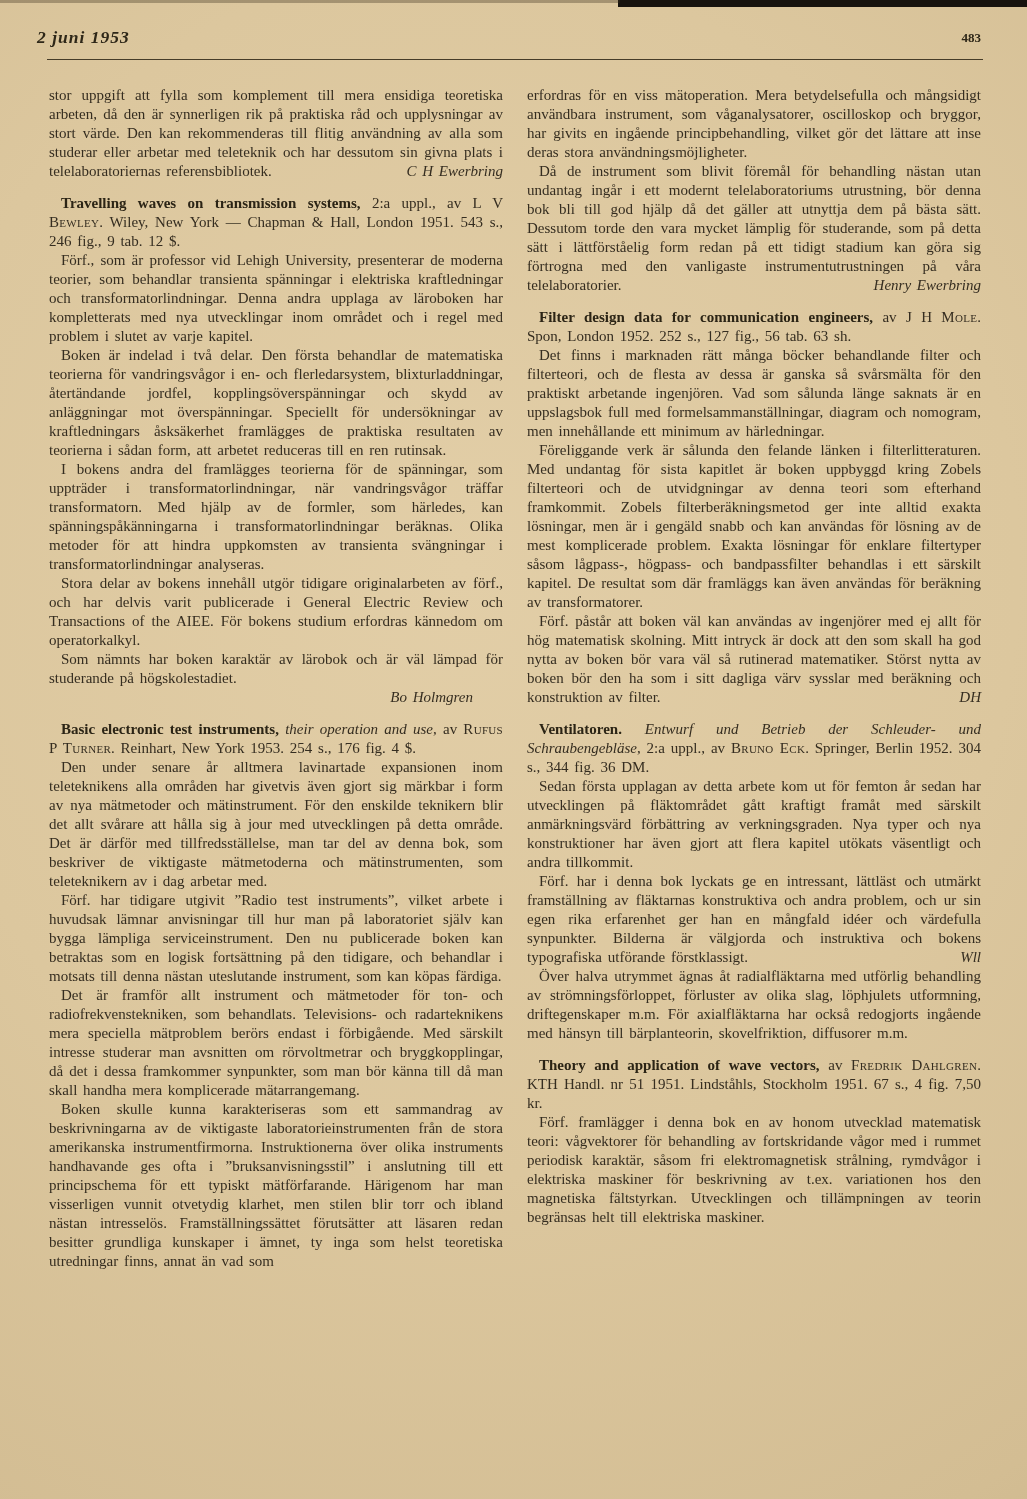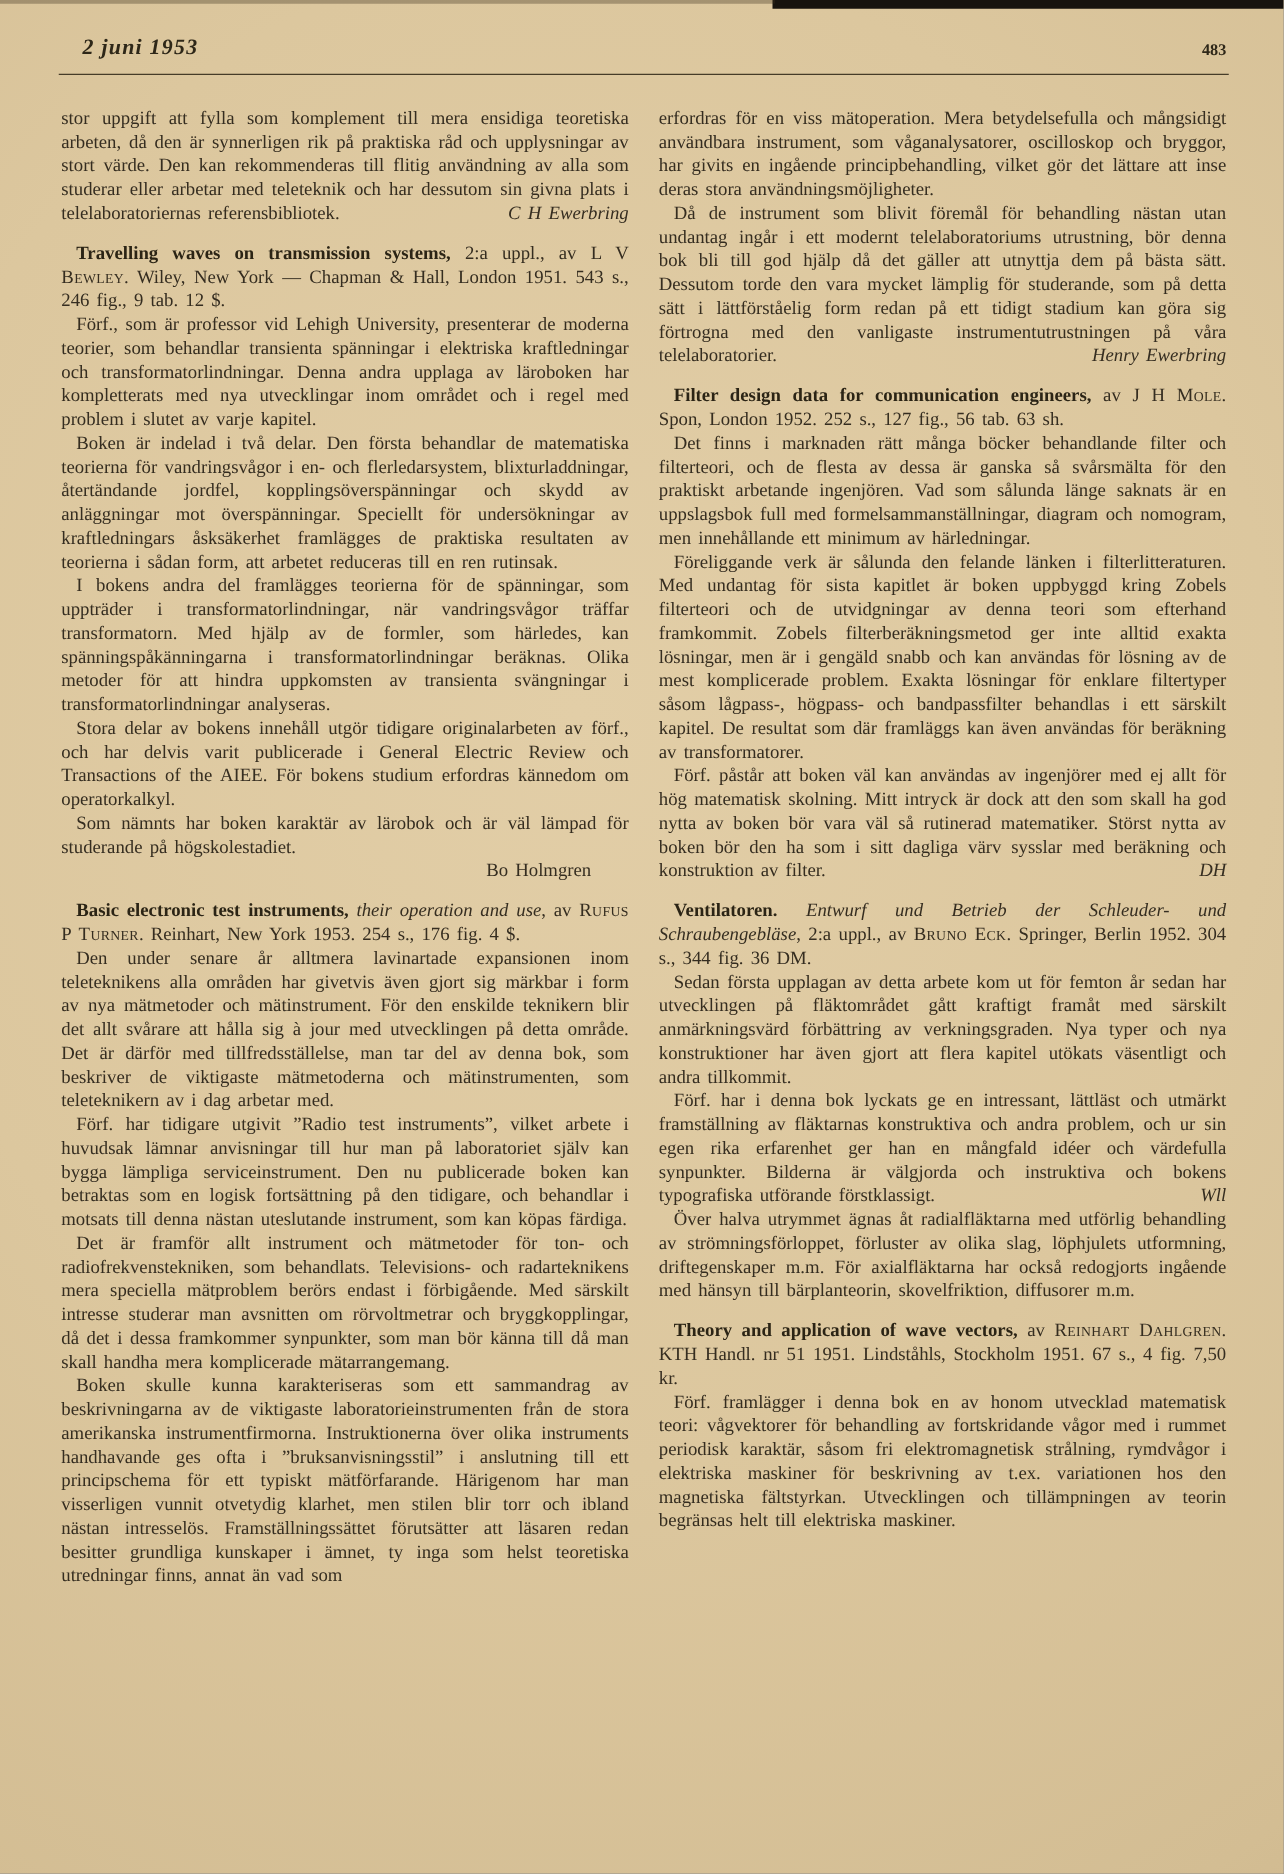--- a/index.html
+++ b/index.html
@@ -15,22 +15,22 @@
   }
   .scan-strip{
     position:absolute;top:0;left:618px;right:0;height:7px;
     background:#17130e;
   }
   .scan-strip-faint{
     position:absolute;top:0;left:0;width:620px;height:3px;
     background:rgba(60,48,30,0.35);
   }
   .page-header{
-    position:absolute;left:66px;right:46px;top:27px;
-    display:flex;justify-content:space-between;align-items:flex-end;
+    position:absolute;left:37px;right:46px;top:27px;
+    display:flex;justify-content:space-between;align-items:center;
   }
   .issue-date{font-style:italic;font-weight:bold;font-size:17.5px;letter-spacing:1px;color:#2e2718;}
   .page-number{font-weight:bold;font-size:13px;color:#2e2718;}
   .header-rule{
     position:absolute;left:47px;right:44px;top:59px;
     border-top:1.7px solid #463c28;
   }
   .columns{
     position:absolute;left:49px;top:86px;width:933px;
     display:flex;gap:24px;
@@ -42,21 +42,21 @@
     word-spacing:2px;
   }
   .para{margin:0;text-indent:12px;}
   .para.no-indent{text-indent:0;}
   .review{margin-top:13px;}
   .heading{margin:0;text-indent:12px;}
   .seg-b{font-weight:bold;color:#2b2415;}
   .seg-i{font-style:italic;}
   .seg-sc{font-variant:small-caps;letter-spacing:0.3px;}
   .sig{float:right;font-style:italic;}
-  .sig-line{text-align:right;padding-right:30px;line-height:19px;}
+  .sig-line{text-align:right;font-style:italic;padding-right:30px;line-height:19px;}
 </style>
 </head>
 <body>
 
 <div class="page">
   <div class="scan-strip"></div>
   <div class="scan-strip-faint"></div>
 
   <header class="page-header">
     <span class="issue-date">2 juni 1953</span>
@@ -112,19 +112,19 @@
         <p class="heading"><span class="seg-b">Ventilatoren.</span><span class="seg-n"> </span><span class="seg-i">Entwurf und Betrieb der Schleuder- und Schraubengebläse</span><span class="seg-n">, 2:a uppl., av </span><span class="seg-sc">Bruno Eck</span><span class="seg-n">. Springer, Berlin 1952. 304 s., 344 fig. 36 DM.</span></p>
         <p class="para">Sedan första upplagan av detta arbete kom ut för femton år sedan har utvecklingen på fläktområdet gått kraftigt framåt med särskilt anmärkningsvärd förbättring av verkningsgraden. Nya typer och nya konstruktioner har även gjort att flera kapitel utökats väsentligt och andra tillkommit.</p>
         <p class="para">
           <span>Förf. har i denna bok lyckats ge en intressant, lättläst och utmärkt framställning av fläktarnas konstruktiva och andra problem, och ur sin egen rika erfarenhet ger han en mångfald idéer och värdefulla synpunkter. Bilderna är välgjorda och instruktiva och bokens typografiska utförande förstklassigt.</span>
           <span class="sig">Wll</span>
         </p>
         <p class="para">Över halva utrymmet ägnas åt radialfläktarna med utförlig behandling av strömningsförloppet, förluster av olika slag, löphjulets utformning, driftegenskaper m.m. För axialfläktarna har också redogjorts ingående med hänsyn till bärplanteorin, skovelfriktion, diffusorer m.m.</p>
       </article>
 
       <article class="review">
-        <p class="heading"><span class="seg-b">Theory and application of wave vectors,</span><span class="seg-n"> av </span><span class="seg-sc">Reinhart Dahlgren</span><span class="seg-n">. KTH Handl. nr 51 1951. Lindståhls, Stockholm 1951. 67 s., 4 fig. 7,50 kr.</span></p>
+        <p class="heading"><span class="seg-b">Theory and application of wave vectors,</span><span class="seg-n"> av </span><span class="seg-sc">Fredrik Dahlgren</span><span class="seg-n">. KTH Handl. nr 51 1951. Lindståhls, Stockholm 1951. 67 s., 4 fig. 7,50 kr.</span></p>
         <p class="para">Förf. framlägger i denna bok en av honom utvecklad matematisk teori: vågvektorer för behandling av fortskridande vågor med i rummet periodisk karaktär, såsom fri elektromagnetisk strålning, rymdvågor i elektriska maskiner för beskrivning av t.ex. variationen hos den magnetiska fältstyrkan. Utvecklingen och tillämpningen av teorin begränsas helt till elektriska maskiner.</p>
       </article>
     </section>
 
   </main>
 </div>
 
 </body></html>

